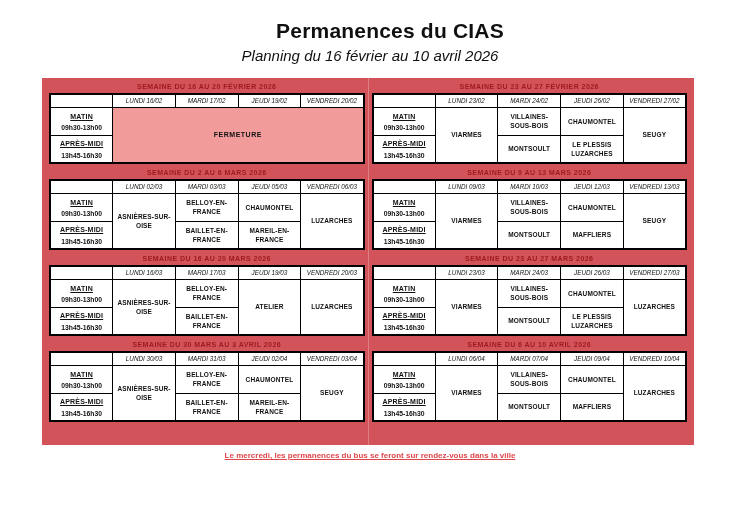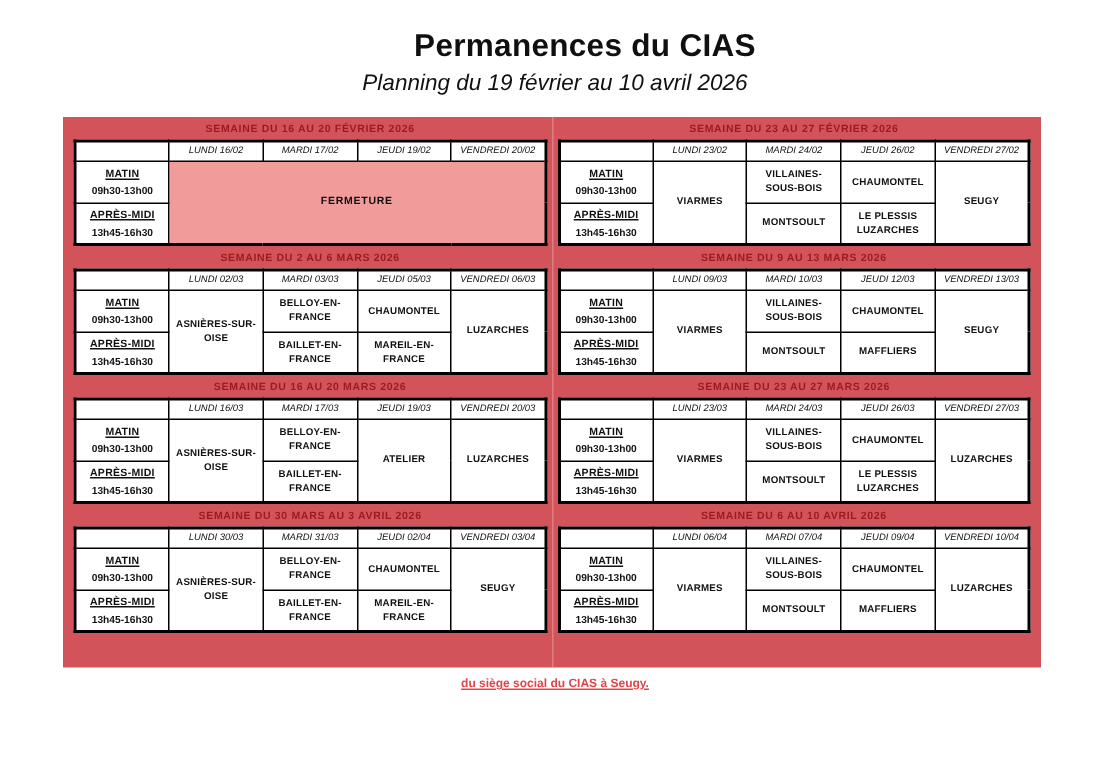--- a/index.html
+++ b/index.html
@@ -69,21 +69,21 @@
     position:absolute; top:450px; left:0; width:100%;
     text-align:center;
     color:#e04549; font-weight:bold; font-size:8px; line-height:11px;
   }
   .footer-note span { text-decoration:underline; display:block; }
 </style>
 </head>
 <body>
 
 <div class="page-title">Permanences du CIAS</div>
-<div class="page-subtitle">Planning du 19 février au 10 avril 2026</div>
+<div class="page-subtitle">Planning du 16 février au 10 avril 2026</div>
 
 <div class="frame">
   <div class="frame-divider"></div>
   <div class="week-column">
       <div class="week-section">
         <div class="week-band">SEMAINE DU 16 AU 20 FÉVRIER 2026</div>
         <table class="week-table">
           <tbody>
             <tr class="header-row">
               <td class="corner"></td>
@@ -282,14 +282,14 @@
               <td class="cell">MONTSOULT</td>
               <td class="cell">MAFFLIERS</td>
             </tr>
           </tbody>
         </table>
       </div>
     </div>
 </div>
 
 <div class="footer-note">
-  <span>du siège social du CIAS à Seugy.</span>
+  <span>Le mercredi, les permanences du bus se feront sur rendez-vous dans la ville</span>
 </div>
 
 </body></html>

